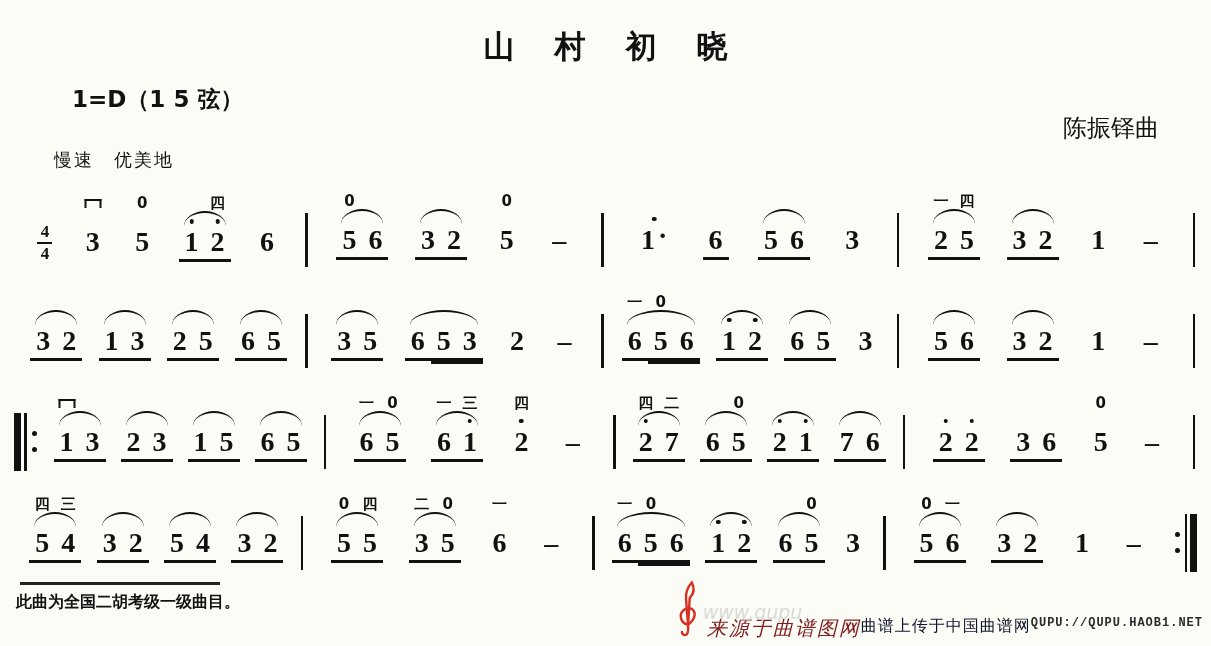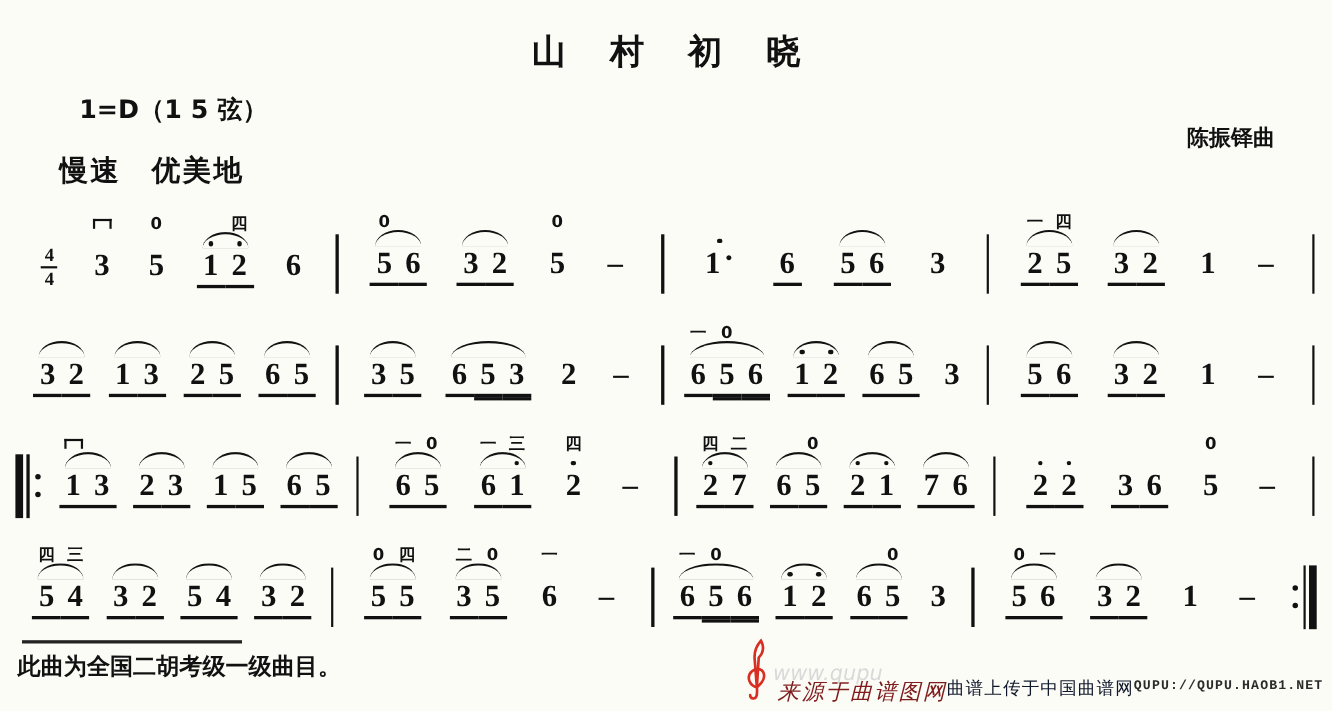--- a/index.html
+++ b/index.html
@@ -7,22 +7,22 @@
     width:1211px;height:646px;position:relative;overflow:hidden;
     background:#fcfcf7;color:#111;
     font-family:"DejaVu Sans",sans-serif;
   }
   .title{
     position:absolute;top:26px;left:0;width:100%;text-align:center;
     font-size:31px;font-weight:700;letter-spacing:40px;margin-left:20px;
     font-family:"DejaVu Serif",serif;
   }
   .keysig{position:absolute;left:72px;top:84px;font-size:23px;font-weight:700;}
-  .composer{position:absolute;right:52px;top:112px;font-size:20px;font-weight:700;}
-  .tempo{position:absolute;left:54px;top:138px;font-size:26px;font-weight:700;letter-spacing:2px;}
+  .composer{position:absolute;right:52px;top:112px;font-size:24px;font-weight:400;}
+  .tempo{position:absolute;left:54px;top:148px;font-size:18px;font-weight:400;letter-spacing:2px;}
 
   .score{position:absolute;left:6px;right:6px;top:192px;}
   .system{display:flex;align-items:center;height:101px;padding:0 8px;}
   .bar{flex:1;display:flex;justify-content:space-evenly;align-items:flex-end;}
   .barline{width:2.5px;height:54px;background:#111;margin:0 2px;transform:translateY(-3px);flex:0 0 auto;}
 
   .group{position:relative;display:inline-flex;align-items:flex-end;}
   .group.slur::before{
     content:"";position:absolute;top:-17px;left:5px;right:5px;height:13px;
     border-top:2.5px solid #111;border-radius:50% 50% 0 0 / 100% 100% 0 0;
@@ -50,21 +50,21 @@
     font-family:"Liberation Serif",serif;}
   .timesig .tline{width:15px;height:2.5px;background:#111;margin:1px 0;}
 
   .rpt{display:flex;align-items:center;gap:3px;flex:0 0 auto;transform:translateY(-3px);}
   .rpt .thick{width:7px;height:58px;background:#111;}
   .rpt .thin{width:2.5px;height:58px;background:#111;}
   .rpt .dots{display:flex;flex-direction:column;gap:11px;margin:0 2px;}
   .rpt .rdot{width:5px;height:5px;border-radius:50%;background:#111;}
 
   .footrule{position:absolute;left:20px;top:582px;width:200px;height:3px;background:#222;}
-  .footnote{position:absolute;left:16px;top:592px;font-size:21px;font-weight:700;
+  .footnote{position:absolute;left:16px;top:592px;font-size:16px;font-weight:700;
     font-family:Liberation Serif, serif;}
 
   .wm{position:absolute;right:8px;bottom:6px;display:flex;align-items:flex-end;gap:4px;}
   .wm .clef{flex:0 0 auto;}
   .wm .wmtext{position:relative;display:flex;align-items:flex-start;line-height:1.15;}
   .wm .l1{color:#7f1d1d;font-size:20px;letter-spacing:2px;font-style:italic;}
   .wm .l2{color:#0f172a;font-size:16px;letter-spacing:1px;position:relative;z-index:1;}
   .wm .overlay{position:absolute;left:-4px;bottom:16px;color:#d9d9d9;font-size:19px;z-index:0;font-style:italic;}
   .wm .l3{color:#2b2b2b;font-size:12px;font-weight:700;letter-spacing:1px;
     font-family:"Liberation Mono",monospace;z-index:1;}

